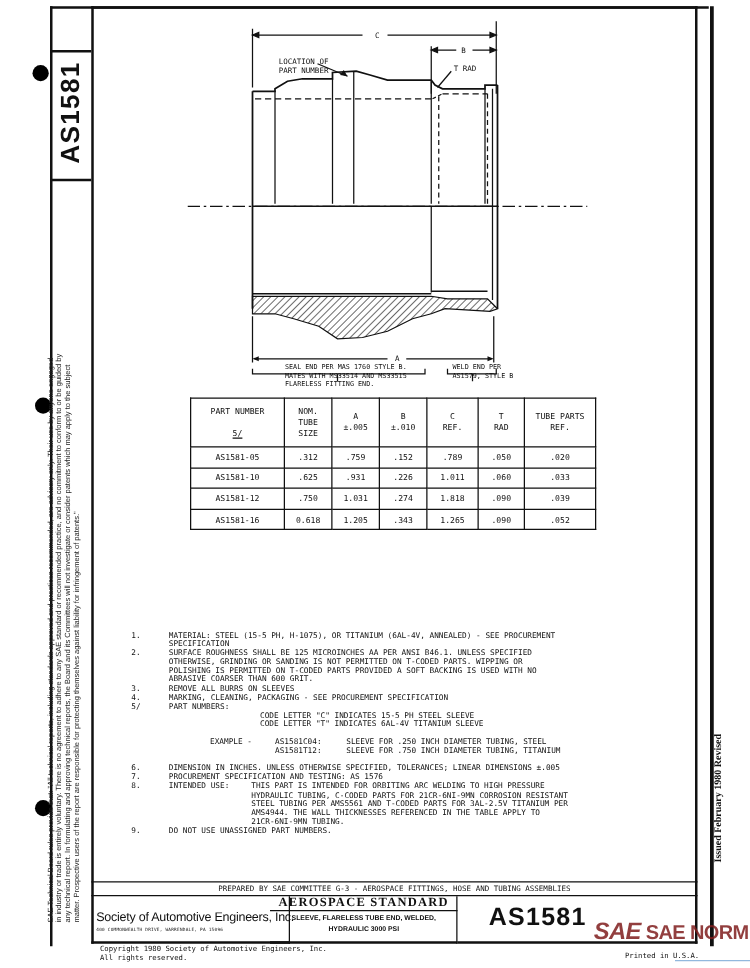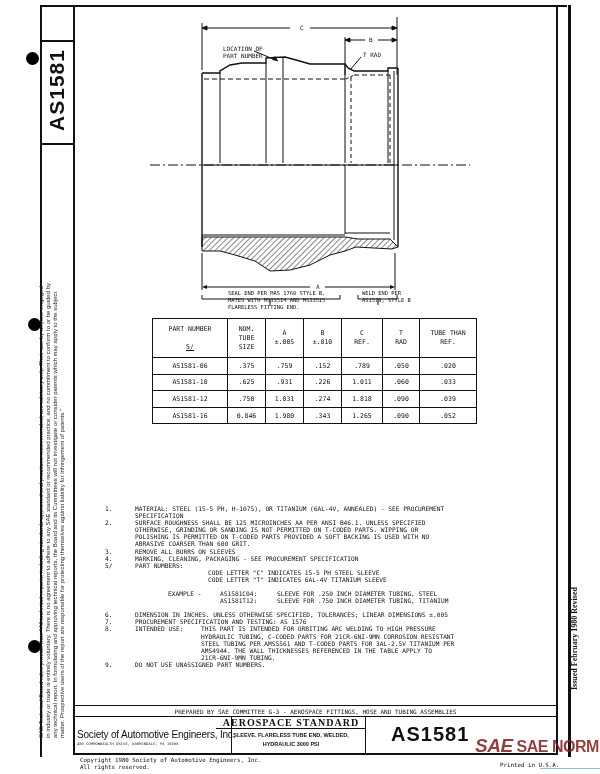--- a/index.html
+++ b/index.html
@@ -148,27 +148,27 @@
 
 <table class="dims">
   <thead>
     <tr>
       <th style="width:74px"><span>PART NUMBER</span><br><br><u>5/</u></th>
       <th style="width:37px"><span>NOM.</span><br><span>TUBE</span><br><span>SIZE</span></th>
       <th style="width:37px"><span>A</span><br><span>±.005</span></th>
       <th style="width:37px"><span>B</span><br><span>±.010</span></th>
       <th style="width:40px"><span>C</span><br><span>REF.</span></th>
       <th style="width:36px"><span>T</span><br><span>RAD</span></th>
-      <th style="width:56px"><span>TUBE THAN</span><br><span>REF.</span></th>
+      <th style="width:56px"><span>TUBE PARTS</span><br><span>REF.</span></th>
     </tr>
   </thead>
   <tbody>
     <tr>
-        <td>AS1581-06</td>
-        <td>.375</td>
+        <td>AS1581-05</td>
+        <td>.312</td>
         <td>.759</td>
         <td>.152</td>
         <td>.789</td>
         <td>.050</td>
         <td>.020</td>
       </tr>
     <tr>
         <td>AS1581-10</td>
         <td>.625</td>
         <td>.931</td>
@@ -181,22 +181,22 @@
         <td>AS1581-12</td>
         <td>.750</td>
         <td>1.031</td>
         <td>.274</td>
         <td>1.818</td>
         <td>.090</td>
         <td>.039</td>
       </tr>
     <tr>
         <td>AS1581-16</td>
-        <td>0.846</td>
-        <td>1.980</td>
+        <td>0.618</td>
+        <td>1.205</td>
         <td>.343</td>
         <td>1.265</td>
         <td>.090</td>
         <td>.052</td>
       </tr>
   </tbody>
 </table>
 
 <div class="abs notes">
   <div class="note">

